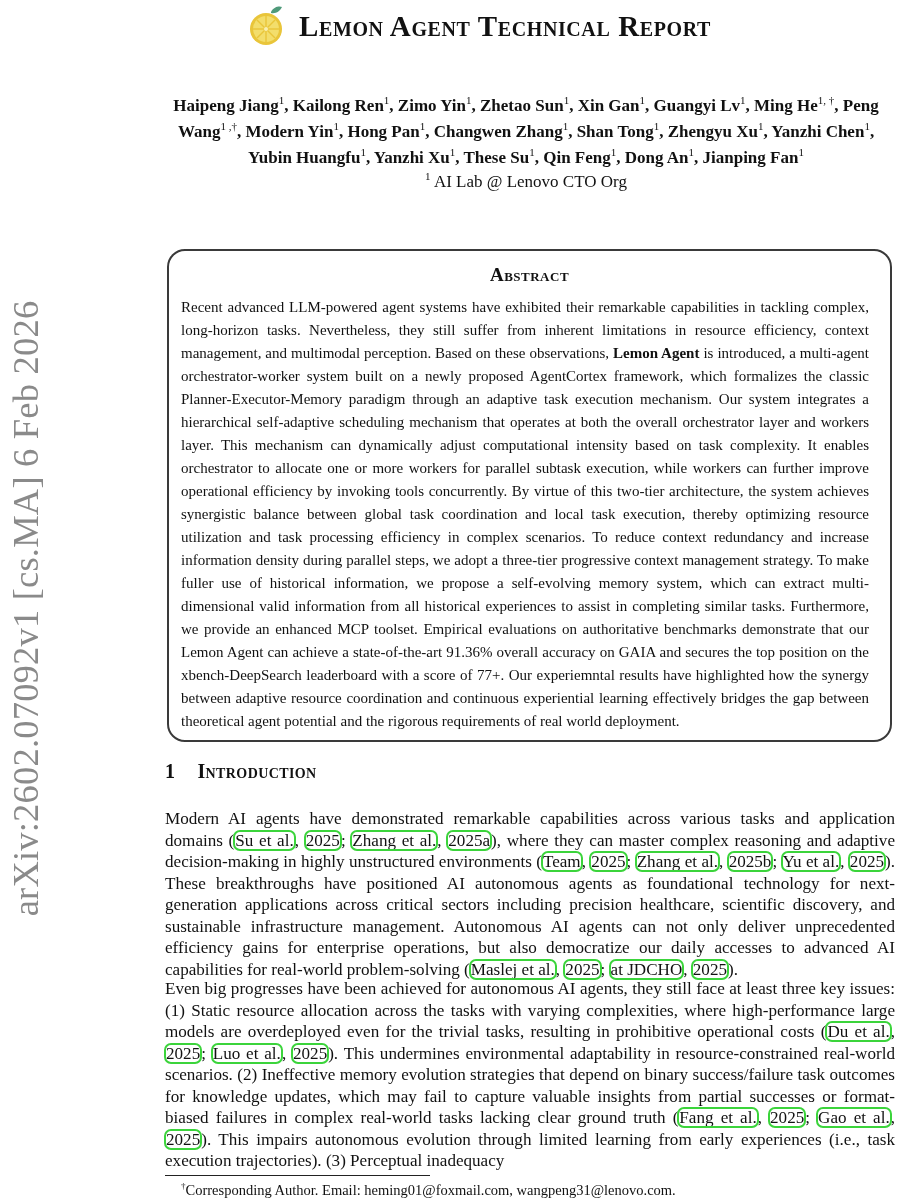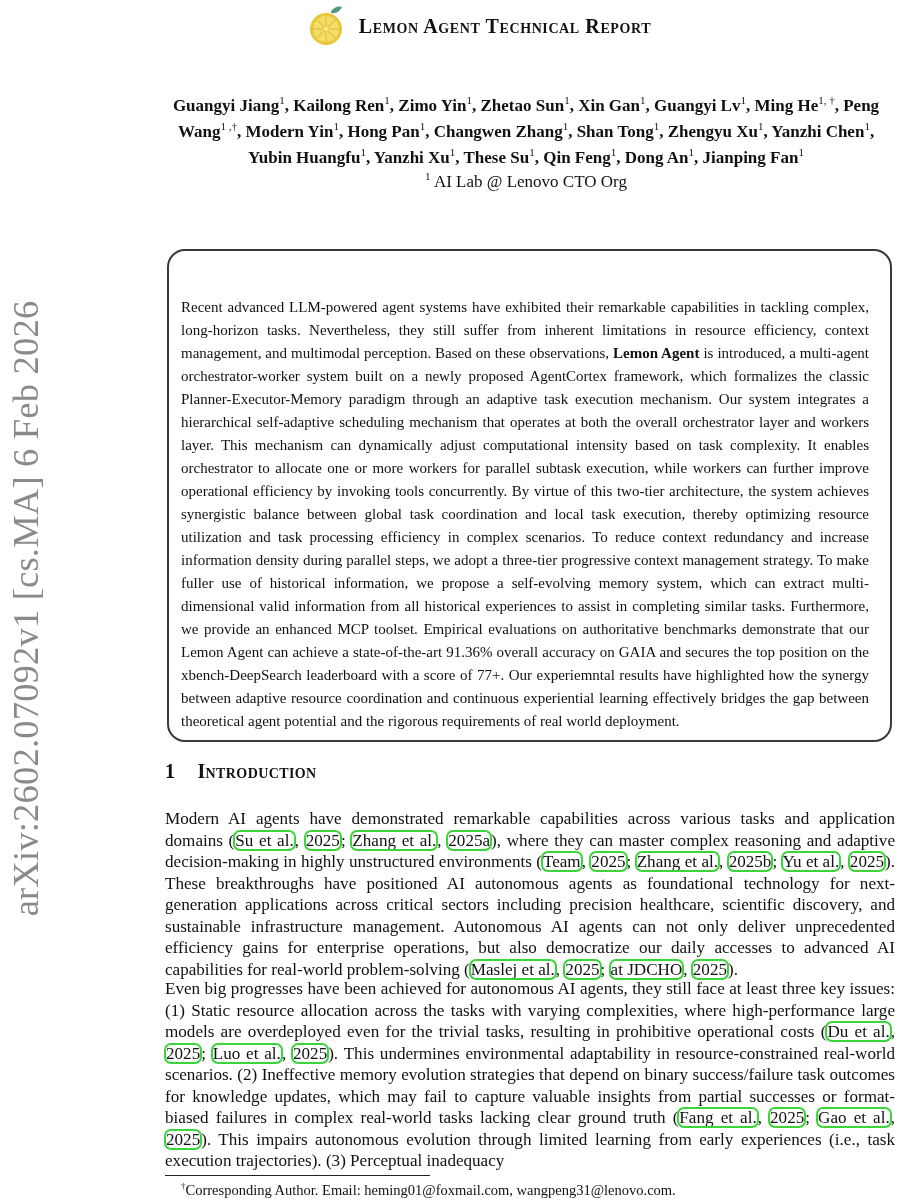--- a/index.html
+++ b/index.html
@@ -15,21 +15,21 @@
     display:block; transform:rotate(-90deg); white-space:nowrap;
     font-size:36.5px; color:#8a8a8a; letter-spacing:0.2px;
     font-family:"Liberation Serif", serif;
   }
   .title-row {
     position:absolute; left:0; top:4px; width:898px; height:44px;
     display:flex; align-items:center; justify-content:center;
   }
   .title-row .logo { width:42px; height:42px; margin-right:10px; margin-left:150px; flex:none; }
   .title {
-    font-size:20px; font-weight:bold; font-variant:small-caps; letter-spacing:0.6px;
+    font-size:29px; font-weight:bold; font-variant:small-caps; letter-spacing:0.6px;
     font-family:"Liberation Serif", serif; margin-right:90px; white-space:nowrap;
   }
   .authors {
     position:absolute; left:160px; top:90px; width:732px; text-align:center;
     font-weight:bold; font-size:17px; line-height:21.5px;
   }
   .authors sup { font-weight:normal; font-size:11px; }
   .affil {
     position:absolute; left:160px; top:170px; width:732px; text-align:center;
     font-size:17px;
@@ -92,21 +92,21 @@
       <line x1="6" y1="24" x2="32" y2="24"></line>
       <line x1="10" y1="15" x2="28" y2="33"></line>
       <line x1="28" y1="15" x2="10" y2="33"></line>
     </g>
     <circle cx="19" cy="24" r="2" fill="#f8efb0"></circle>
   </svg>
   <div class="title">Lemon Agent Technical Report</div>
 </div>
 
 <div class="authors">
-  <span><span>Guangyi Jiang</span><sup>1</sup></span>,
+  <span><span>Haipeng Jiang</span><sup>1</sup></span>,
   <span><span>Kailong Ren</span><sup>1</sup></span>,
   <span><span>Zimo Yin</span><sup>1</sup></span>,
   <span><span>Zhetao Sun</span><sup>1</sup></span>,
   <span><span>Xin Gan</span><sup>1</sup></span>,
   <span><span>Guangyi Lv</span><sup>1</sup></span>,
   <span><span>Ming He</span><sup>1, †</sup></span>,
   <span><span>Peng Wang</span><sup>1 ,†</sup></span>,
   <span><span>Modern Yin</span><sup>1</sup></span>,
   <span><span>Hong Pan</span><sup>1</sup></span>,
   <span><span>Changwen Zhang</span><sup>1</sup></span>,
@@ -119,20 +119,21 @@
   <span><span>Qin Feng</span><sup>1</sup></span>,
   <span><span>Dong An</span><sup>1</sup></span>,
   <span><span>Jianping Fan</span><sup>1</sup></span>
 </div>
 
 <div class="affil">
   <sup>1</sup> <span>AI Lab @ Lenovo CTO Org</span>
 </div>
 
 <div class="abstract-box">
+  <div class="abstract-title">Abstract</div>
   <div class="abstract-body"><span>Recent advanced LLM-powered agent systems have exhibited their remarkable capabilities in tackling complex, long-horizon tasks. Nevertheless, they still suffer from inherent limitations in resource efficiency, context management, and multimodal perception. Based on these observations, </span><b>Lemon Agent</b><span> is introduced, a multi-agent orchestrator-worker system built on a newly proposed AgentCortex framework, which formalizes the classic Planner-Executor-Memory paradigm through an adaptive task execution mechanism. Our system integrates a hierarchical self-adaptive scheduling mechanism that operates at both the overall orchestrator layer and workers layer. This mechanism can dynamically adjust computational intensity based on task complexity. It enables orchestrator to allocate one or more workers for parallel subtask execution, while workers can further improve operational efficiency by invoking tools concurrently. By virtue of this two-tier architecture, the system achieves synergistic balance between global task coordination and local task execution, thereby optimizing resource utilization and task processing efficiency in complex scenarios. To reduce context redundancy and increase information density during parallel steps, we adopt a three-tier progressive context management strategy. To make fuller use of historical information, we propose a self-evolving memory system, which can extract multi-dimensional valid information from all historical experiences to assist in completing similar tasks. Furthermore, we provide an enhanced MCP toolset. Empirical evaluations on authoritative benchmarks demonstrate that our Lemon Agent can achieve a state-of-the-art 91.36% overall accuracy on GAIA and secures the top position on the xbench-DeepSearch leaderboard with a score of 77+. Our experiemntal results have highlighted how the synergy between adaptive resource coordination and continuous experiential learning effectively bridges the gap between theoretical agent potential and the rigorous requirements of real world deployment.</span></div>
 </div>
 
 <div class="section-head">
   <span class="num">1</span><span>Introduction</span>
 </div>
 
 <div class="para p1"><span>Modern AI agents have demonstrated remarkable capabilities across various tasks and application domains (</span><a class="cite">Su et al.</a>, <a class="cite">2025</a>; <a class="cite">Zhang et al.</a>, <a class="cite">2025a</a><span>), where they can master complex reasoning and adaptive decision-making in highly unstructured environments (</span><a class="cite">Team</a>, <a class="cite">2025</a>; <a class="cite">Zhang et al.</a>, <a class="cite">2025b</a>; <a class="cite">Yu et al.</a>, <a class="cite">2025</a><span>). These breakthroughs have positioned AI autonomous agents as foundational technology for next-generation applications across critical sectors including precision healthcare, scientific discovery, and sustainable infrastructure management. Autonomous AI agents can not only deliver unprecedented efficiency gains for enterprise operations, but also democratize our daily accesses to advanced AI capabilities for real-world problem-solving (</span><a class="cite">Maslej et al.</a>, <a class="cite">2025</a>; <a class="cite">at JDCHO</a>, <a class="cite">2025</a><span>).</span></div>
 
 <div class="para p2"><span>Even big progresses have been achieved for autonomous AI agents, they still face at least three key issues: (1) Static resource allocation across the tasks with varying complexities, where high-performance large models are overdeployed even for the trivial tasks, resulting in prohibitive operational costs (</span><a class="cite">Du et al.</a>, <a class="cite">2025</a>; <a class="cite">Luo et al.</a>, <a class="cite">2025</a><span>). This undermines environmental adaptability in resource-constrained real-world scenarios. (2) Ineffective memory evolution strategies that depend on binary success/failure task outcomes for knowledge updates, which may fail to capture valuable insights from partial successes or format-biased failures in complex real-world tasks lacking clear ground truth (</span><a class="cite">Fang et al.</a>, <a class="cite">2025</a>; <a class="cite">Gao et al.</a>, <a class="cite">2025</a><span>). This impairs autonomous evolution through limited learning from early experiences (i.e., task execution trajectories). (3) Perceptual inadequacy</span></div>

